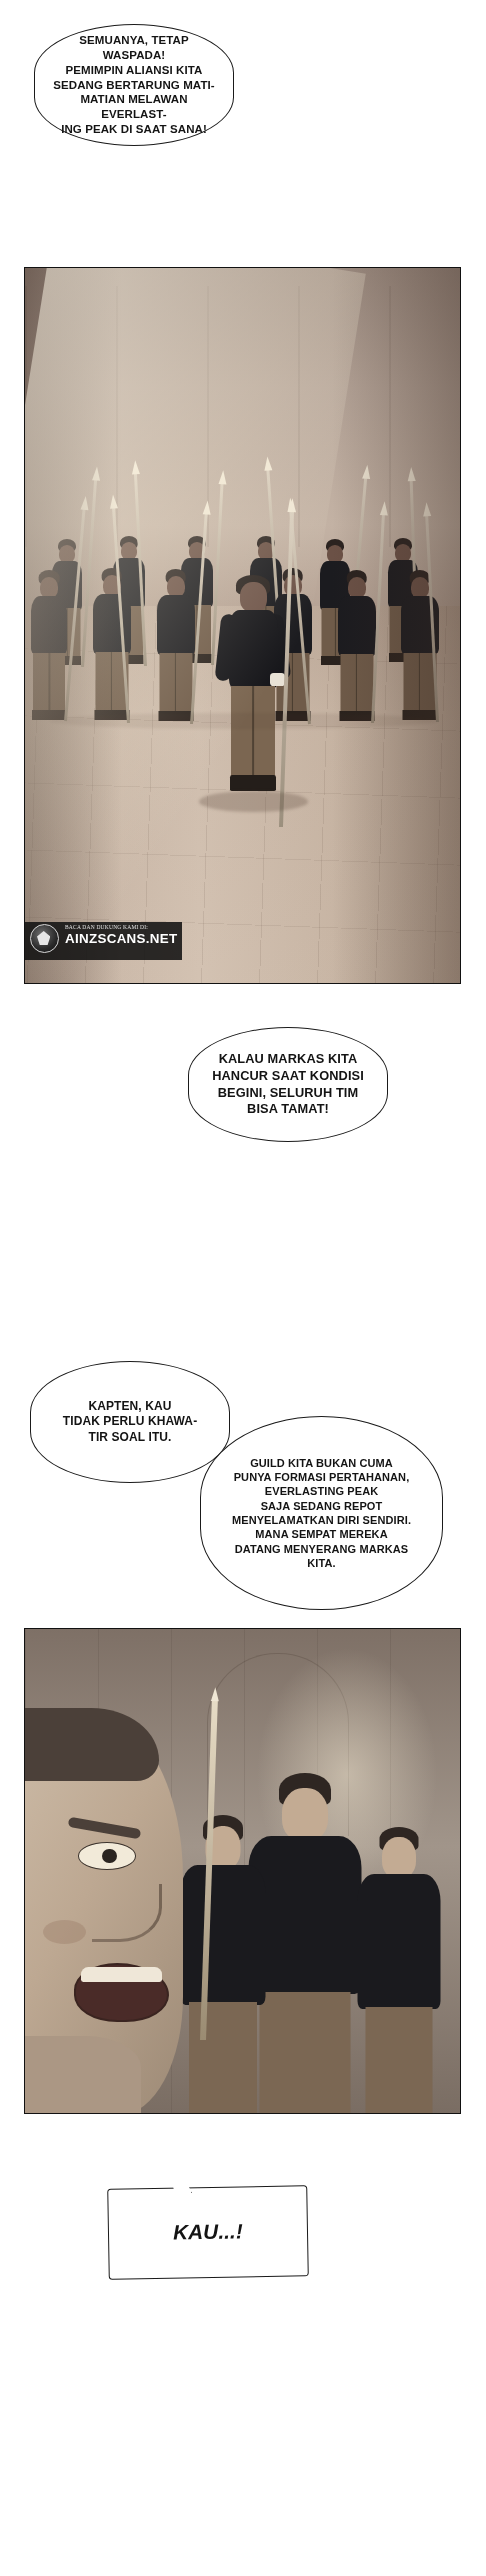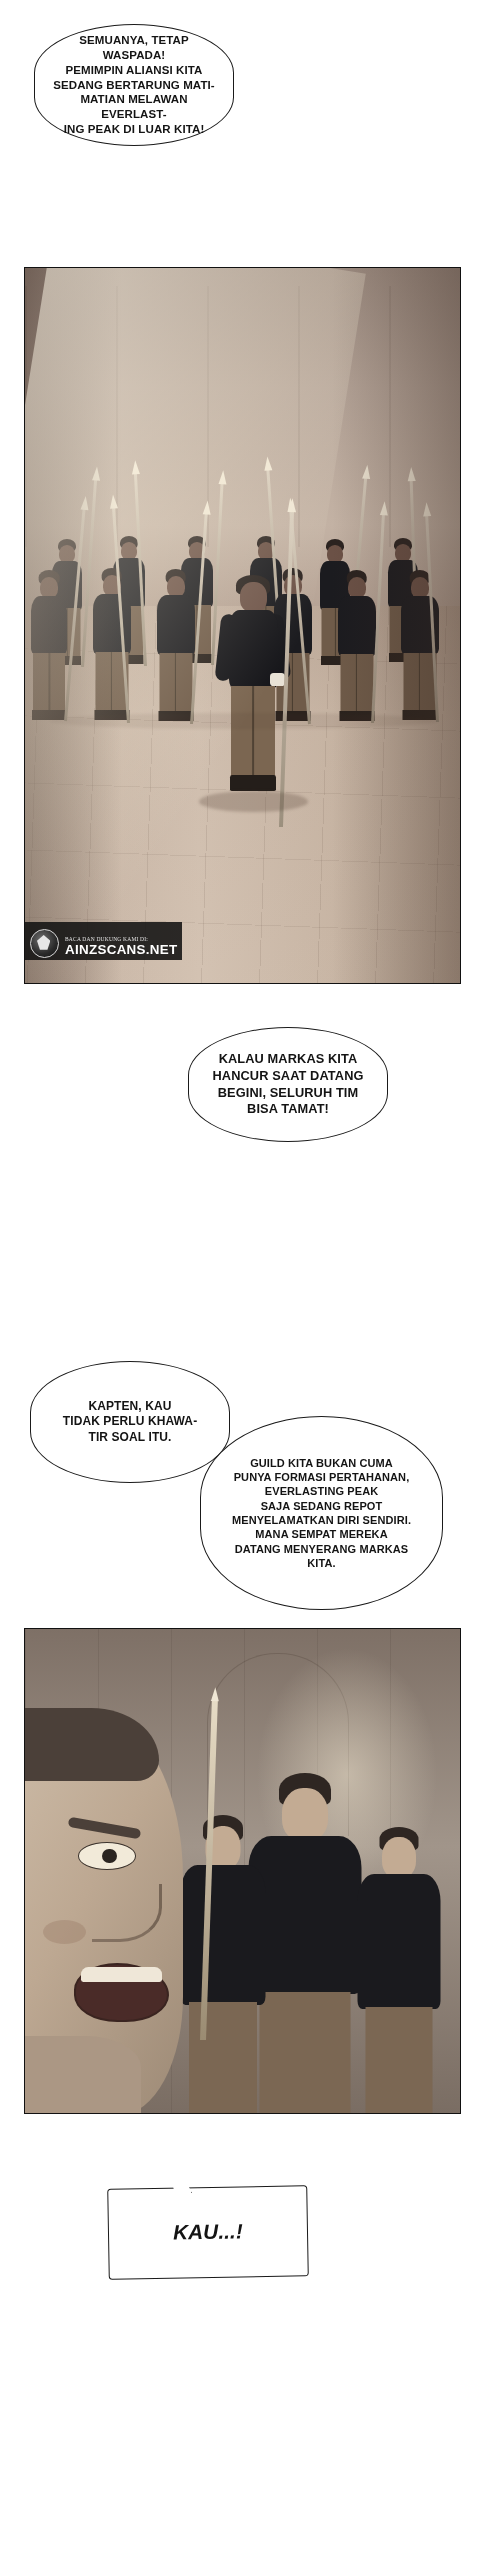--- a/index.html
+++ b/index.html
@@ -363,21 +363,21 @@
 
   
   #watermark {
     position: absolute;
     left: 24px;
     top: 922px;
     width: 158px;
     height: 38px;
     background: rgba(18,18,18,0.88);
     display: flex;
-    align-items: flex-end;
+    align-items: flex-start;
     gap: 6px;
     padding: 2.4px 6px;
     box-sizing: border-box;
   }
   #watermark .wm-logo {
     width: 27px; height: 27px;
     border-radius: 50%;
     background: radial-gradient(circle at 40% 35%, #6f6f6f 0%, #2a2a2a 60%, #111 100%);
     border: 1.2px solid #d8d8d8;
     flex: 0 0 auto;
@@ -596,27 +596,27 @@
         </div>
     </div>
   </div>
 
   <div id="bubble-1-tail"></div>
   <div class="bubble round" id="bubble-1">
     <span class="txt">SEMUANYA, TETAP WASPADA!
 PEMIMPIN ALIANSI KITA
 SEDANG BERTARUNG MATI-
 MATIAN MELAWAN EVERLAST-
-ING PEAK DI LUAR KITA!</span>
+ING PEAK DI SAAT SANA!</span>
   </div>
 
   <div id="bubble-2-tail"></div>
   <div class="bubble round" id="bubble-2">
     <span class="txt">KALAU MARKAS KITA
-HANCUR SAAT DATANG
+HANCUR SAAT KONDISI
 BEGINI, SELURUH TIM
 BISA TAMAT!</span>
   </div>
 
   <div id="bubble-3-tail"></div>
   <div class="bubble round" id="bubble-4">
     <span class="txt">GUILD KITA BUKAN CUMA
 PUNYA FORMASI PERTAHANAN,
 EVERLASTING PEAK
 SAJA SEDANG REPOT

